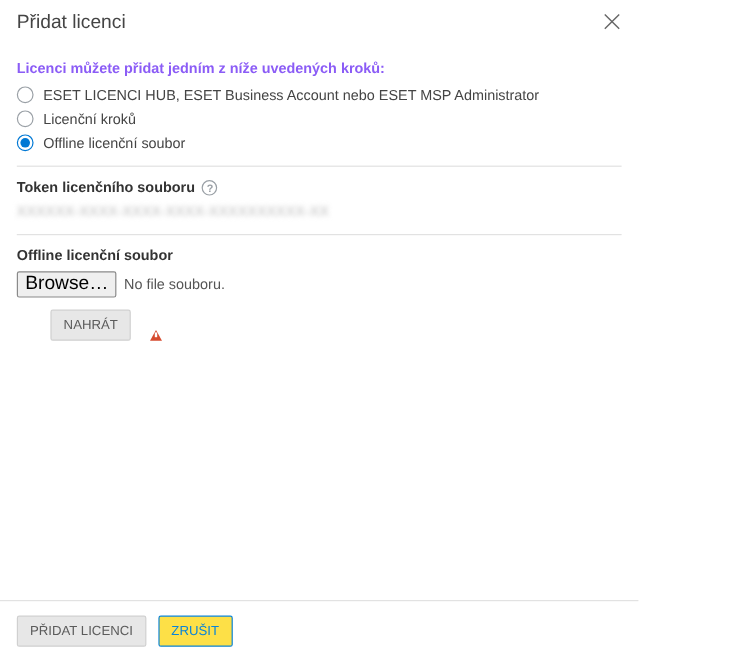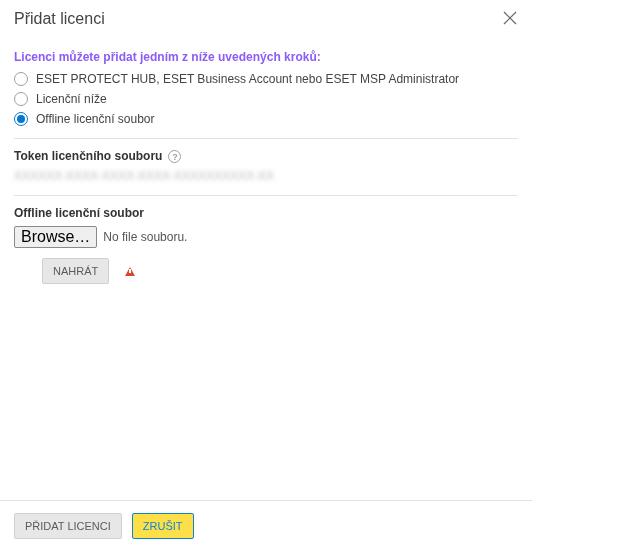--- a/index.html
+++ b/index.html
@@ -111,21 +111,21 @@
     font-size: 16px;
     padding: 1px 6px;
     background: #efefef;
     border: 1px solid #8a8a8a;
     border-radius: 2px;
     cursor: pointer;
   }
   .file-status { color: #555; }
   .upload-row {
     display: flex;
-    align-items: center;
+    align-items: flex-end;
     gap: 16px;
     padding-left: 28px;
   }
   .btn {
     font-family: inherit;
     font-size: 11px;
     padding: 6px 10px;
     border-radius: 2px;
     cursor: pointer;
   }
@@ -181,25 +181,25 @@
         </svg>
     </div>
   </div>
 
   <div class="body">
 
     <div class="intro">Licenci můžete přidat jedním z níže uvedených kroků:</div>
 
     <div class="radio-row">
       <span class="radio"></span>
-      <span class="radio-label">ESET PROTECT HUB, ESET Business Account nebo ESET MSP Administrator</span>
+      <span class="radio-label">ESET LICENCI HUB, ESET Business Account nebo ESET MSP Administrator</span>
     </div>
     <div class="radio-row">
       <span class="radio"></span>
-      <span class="radio-label">Licenční níže</span>
+      <span class="radio-label">Licenční kroků</span>
     </div>
     <div class="radio-row">
       <span class="radio selected"></span>
       <span class="radio-label">Offline licenční soubor</span>
     </div>
 
     <hr class="hr">
 
     <div class="section-label">
       <span>Token licenčního souboru</span>

